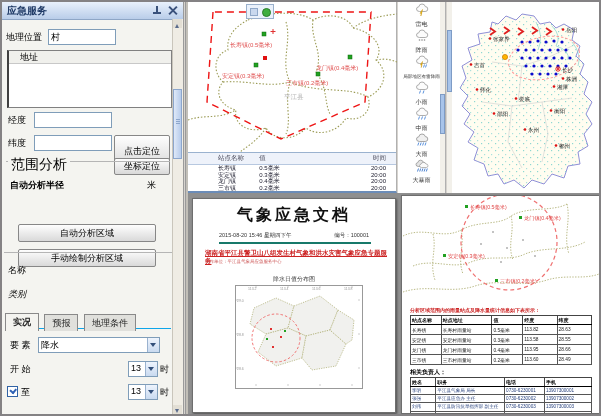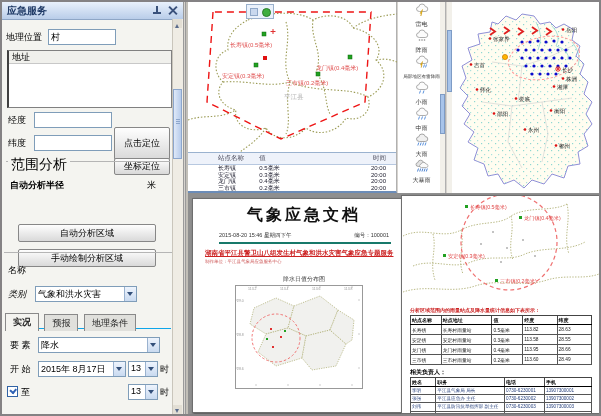--- a/index.html
+++ b/index.html
@@ -15,21 +15,21 @@
   .pin-icon i{position:absolute;left:3px;top:0;width:2px;height:6px;background:#39517b;}
   .pin-icon b{position:absolute;left:0;top:6px;width:8px;height:2px;background:#39517b;}
   .close-icon{position:absolute;right:6px;top:3px;width:9px;height:9px;}
   .close-icon i,.close-icon b{position:absolute;left:4px;top:0;width:2px;height:11px;background:#39517b;}
   .close-icon i{transform:rotate(45deg);} .close-icon b{transform:rotate(-45deg);}
   .pbody{left:0;top:17px;right:10px;bottom:0;}
   .lbl{font-size:9px;color:#000;position:absolute;}
   .tin{position:absolute;height:14px;border:1px solid #7f9db9;background:#fff;font-size:9px;font-family:"Liberation Sans",sans-serif;padding:0 2px;box-sizing:content-box;}
   .btn{position:absolute;border:1px solid #878787;border-radius:2px;background:linear-gradient(#fefefe,#d9d9d9);font-size:9px;font-family:"Liberation Sans",sans-serif;color:#000;text-align:center;line-height:15px;cursor:default;padding:0;margin-top:24px;}
   .listbox{position:absolute;left:5px;top:31px;width:162px;height:56px;background:#fff;border:1px solid #808080;border-left:2px solid #404040;}
-  .listbox .hdr{height:12px;background:#f0f0ec;border-bottom:1px solid #c8c8c8;font-size:9px;padding-left:3px;color:#000;}
+  .listbox .hdr{height:12px;background:#f0f0ec;border-bottom:1px solid #c8c8c8;font-size:9px;padding-left:11px;color:#000;}
   .groove{position:absolute;border-top:1px solid #b5b5b5;height:0;}
   .grp-label{position:absolute;font-size:14px;background:#f4f4f0;padding:0 3px;color:#000;}
   .combo{position:absolute;height:14px;border:1px solid #7f9db9;background:#fff;font-size:9px;}
   .combo .val{position:absolute;left:2px;top:1px;white-space:nowrap;overflow:hidden;}
   .dd{position:absolute;right:0;top:0;bottom:0;width:11px;background:linear-gradient(#eef4fd,#c9daf0);border-left:1px solid #9ab2cf;}
   .dd:after{content:"";position:absolute;left:2px;top:5px;border:3px solid transparent;border-top:4px solid #33507a;}
   .tabs{position:absolute;left:3px;top:292px;right:2px;height:17px;border-bottom:1px solid #0ea5e9;}
   .tab{position:relative;display:inline-block;height:16px;line-height:16px;padding:0 7px;font-size:9px;border:1px solid #898989;border-bottom:none;background:#e0e0dc;margin-right:1px;top:1px;color:#222;}
   .tab.active{background:#f4f4f0;height:17px;top:0;font-weight:bold;}
   .checkbox{position:absolute;width:9px;height:9px;border:1px solid #3163a5;background:#fff;}
@@ -59,21 +59,21 @@
   .litem .cap{font-size:6px;color:#333;line-height:7px;display:block;transform-origin:center;white-space:nowrap;}
   .legend .vtrack{position:absolute;right:0;top:0;bottom:0;width:5px;background:#f2f0ea;}
   .legend .vthumb{position:absolute;right:0;top:92px;width:5px;height:40px;background:#a8c4ea;border:1px solid #7e9cc6;box-sizing:border-box;}
   .rmap{left:445px;top:0;width:156px;height:191px;background:#fff;}
   .rmap .vtrack{position:absolute;left:0;top:0;bottom:0;width:5px;background:#f2f0ea;}
   .rmap .vthumb{position:absolute;left:0;top:28px;width:5px;height:62px;background:#a8c4ea;border:1px solid #7e9cc6;box-sizing:border-box;}
 
   
   .docs{left:186px;top:191px;width:415px;height:225px;background:#8f8f8f;}
   .page{position:absolute;background:#fff;border:1px solid #6e6e6e;box-shadow:1px 1px 2px rgba(0,0,0,.45);}
-  .doc1{left:4px;top:5px;width:202px;height:213px;padding-left:20px;}
+  .doc1{left:4px;top:5px;width:202px;height:213px;}
   .doc2{left:213px;top:2px;width:198px;height:217px;overflow:hidden;}
   .d1title{position:absolute;left:0;right:0;top:6px;text-align:center;font-family:"DejaVu Serif","Liberation Serif",serif;font-size:16px;font-weight:bold;letter-spacing:3px;color:#111;}
   .d1meta{position:absolute;top:33px;font-size:5.5px;color:#333;}
   .d1rule{position:absolute;left:26px;right:24px;top:43px;border-top:2px solid #17796a;}
   .d1para1{position:absolute;left:12px;right:8px;top:50px;font-size:6.5px;font-weight:bold;color:#c22;line-height:8px;text-decoration:underline;}
   .d1para2{position:absolute;left:12px;top:60px;font-size:4.5px;color:#c55;}
   .d1cap{position:absolute;left:0;right:0;top:76px;text-align:center;font-size:6px;color:#444;}
   .d1map{position:absolute;left:42px;top:86px;width:126px;height:102px;border:1px solid #999;}
   .d2intro{position:absolute;left:8px;top:111px;right:6px;font-size:5px;color:#c22;font-weight:bold;}
   .dtbl{position:absolute;border-collapse:collapse;table-layout:fixed;}
@@ -107,62 +107,54 @@
       <span class="lbl" style="left:4px;top:12px;">地理位置</span>
       <input class="tin" style="left: 46px; top: 10px; width: 62px;" value="村">
       <button class="btn" style="left:114px;top:9px;width:54px;height:17px;">地理查询</button>
 
       <div class="listbox">
         <div class="hdr">地址</div>
       </div>
 
       <span class="lbl" style="left:6px;top:95px;">经度</span>
       <input class="tin" style="left: 32px; top: 93px; width: 72px;" value="">
-      <button class="btn" style="left:112px;top:84px;width:56px;height:33px;">点击定位</button>
+      <button class="btn" style="left:112px;top:92px;width:56px;height:33px;">点击定位</button>
 
       <span class="lbl" style="left:6px;top:118px;">纬度</span>
       <input class="tin" style="left: 32px; top: 116px; width: 72px;" value="">
       <button class="btn" style="left:112px;top:115px;width:56px;height:17px;">坐标定位</button>
 
       <div class="groove" style="left:4px;top:142px;width:164px;"></div>
       <span class="grp-label" style="left:6px;top:137px;">范围分析</span>
 
       <span class="lbl" style="left:8px;top:160px;font-weight:bold;">自动分析半径</span>
       <span class="lbl" style="left:145px;top:160px;">米</span>
 
       <button class="btn" style="left:16px;top:181px;width:138px;height:18px;line-height:17px;">自动分析区域</button>
       <button class="btn" style="left:16px;top:206px;width:138px;height:18px;line-height:17px;">手动绘制分析区域</button>
 
       <div class="groove" style="left:2px;top:233px;width:168px;"></div>
 
       <span class="lbl" style="left:6px;top:245px;">名称</span>
 
       <span class="lbl" style="left:6px;top:269px;font-style:italic;">类别</span>
-      <div class="combo" style="left:33px;top:267px;width:100px;">
-        <span class="val">气象和洪水灾害</span>
-        <span class="dd"></span>
-      </div>
 
       <div class="tabs">
         <span class="tab active">实况</span>
         <span class="tab">预报</span>
         <span class="tab">地理条件</span>
       </div>
 
       <span class="lbl" style="left:8px;top:320px;">要 素</span>
       <div class="combo" style="left:36px;top:318px;width:120px;">
         <span class="val">降水</span>
         <span class="dd"></span>
       </div>
 
       <span class="lbl" style="left:8px;top:344px;">开 始</span>
-      <div class="combo" style="left:36px;top:342px;width:86px;">
-        <span class="val">2015年 8月17日</span>
-        <span class="dd"></span>
-      </div>
       <div class="combo" style="left:126px;top:342px;width:28px;">
         <span class="val">13</span>
         <span class="dd"></span>
       </div>
       <span class="lbl" style="left:158px;top:344px;">时</span>
 
       <span class="checkbox" style="left:5px;top:367px;"></span>
       <span class="lbl" style="left:19px;top:367px;">至</span>
       <div class="combo" style="left:126px;top:365px;width:28px;">
         <span class="val">13</span>

